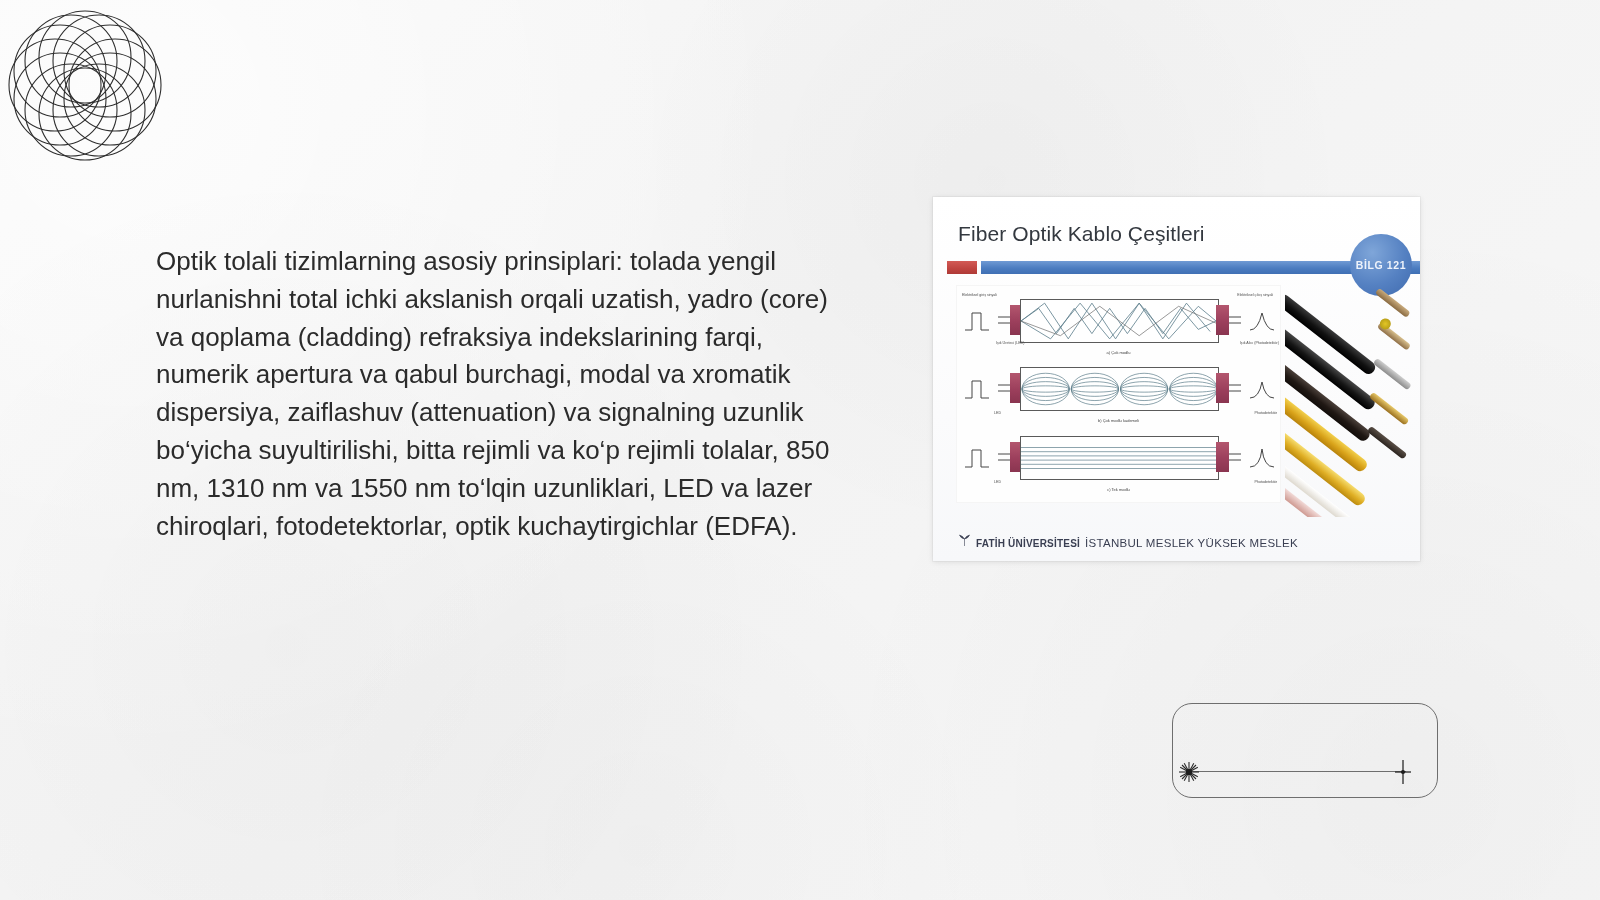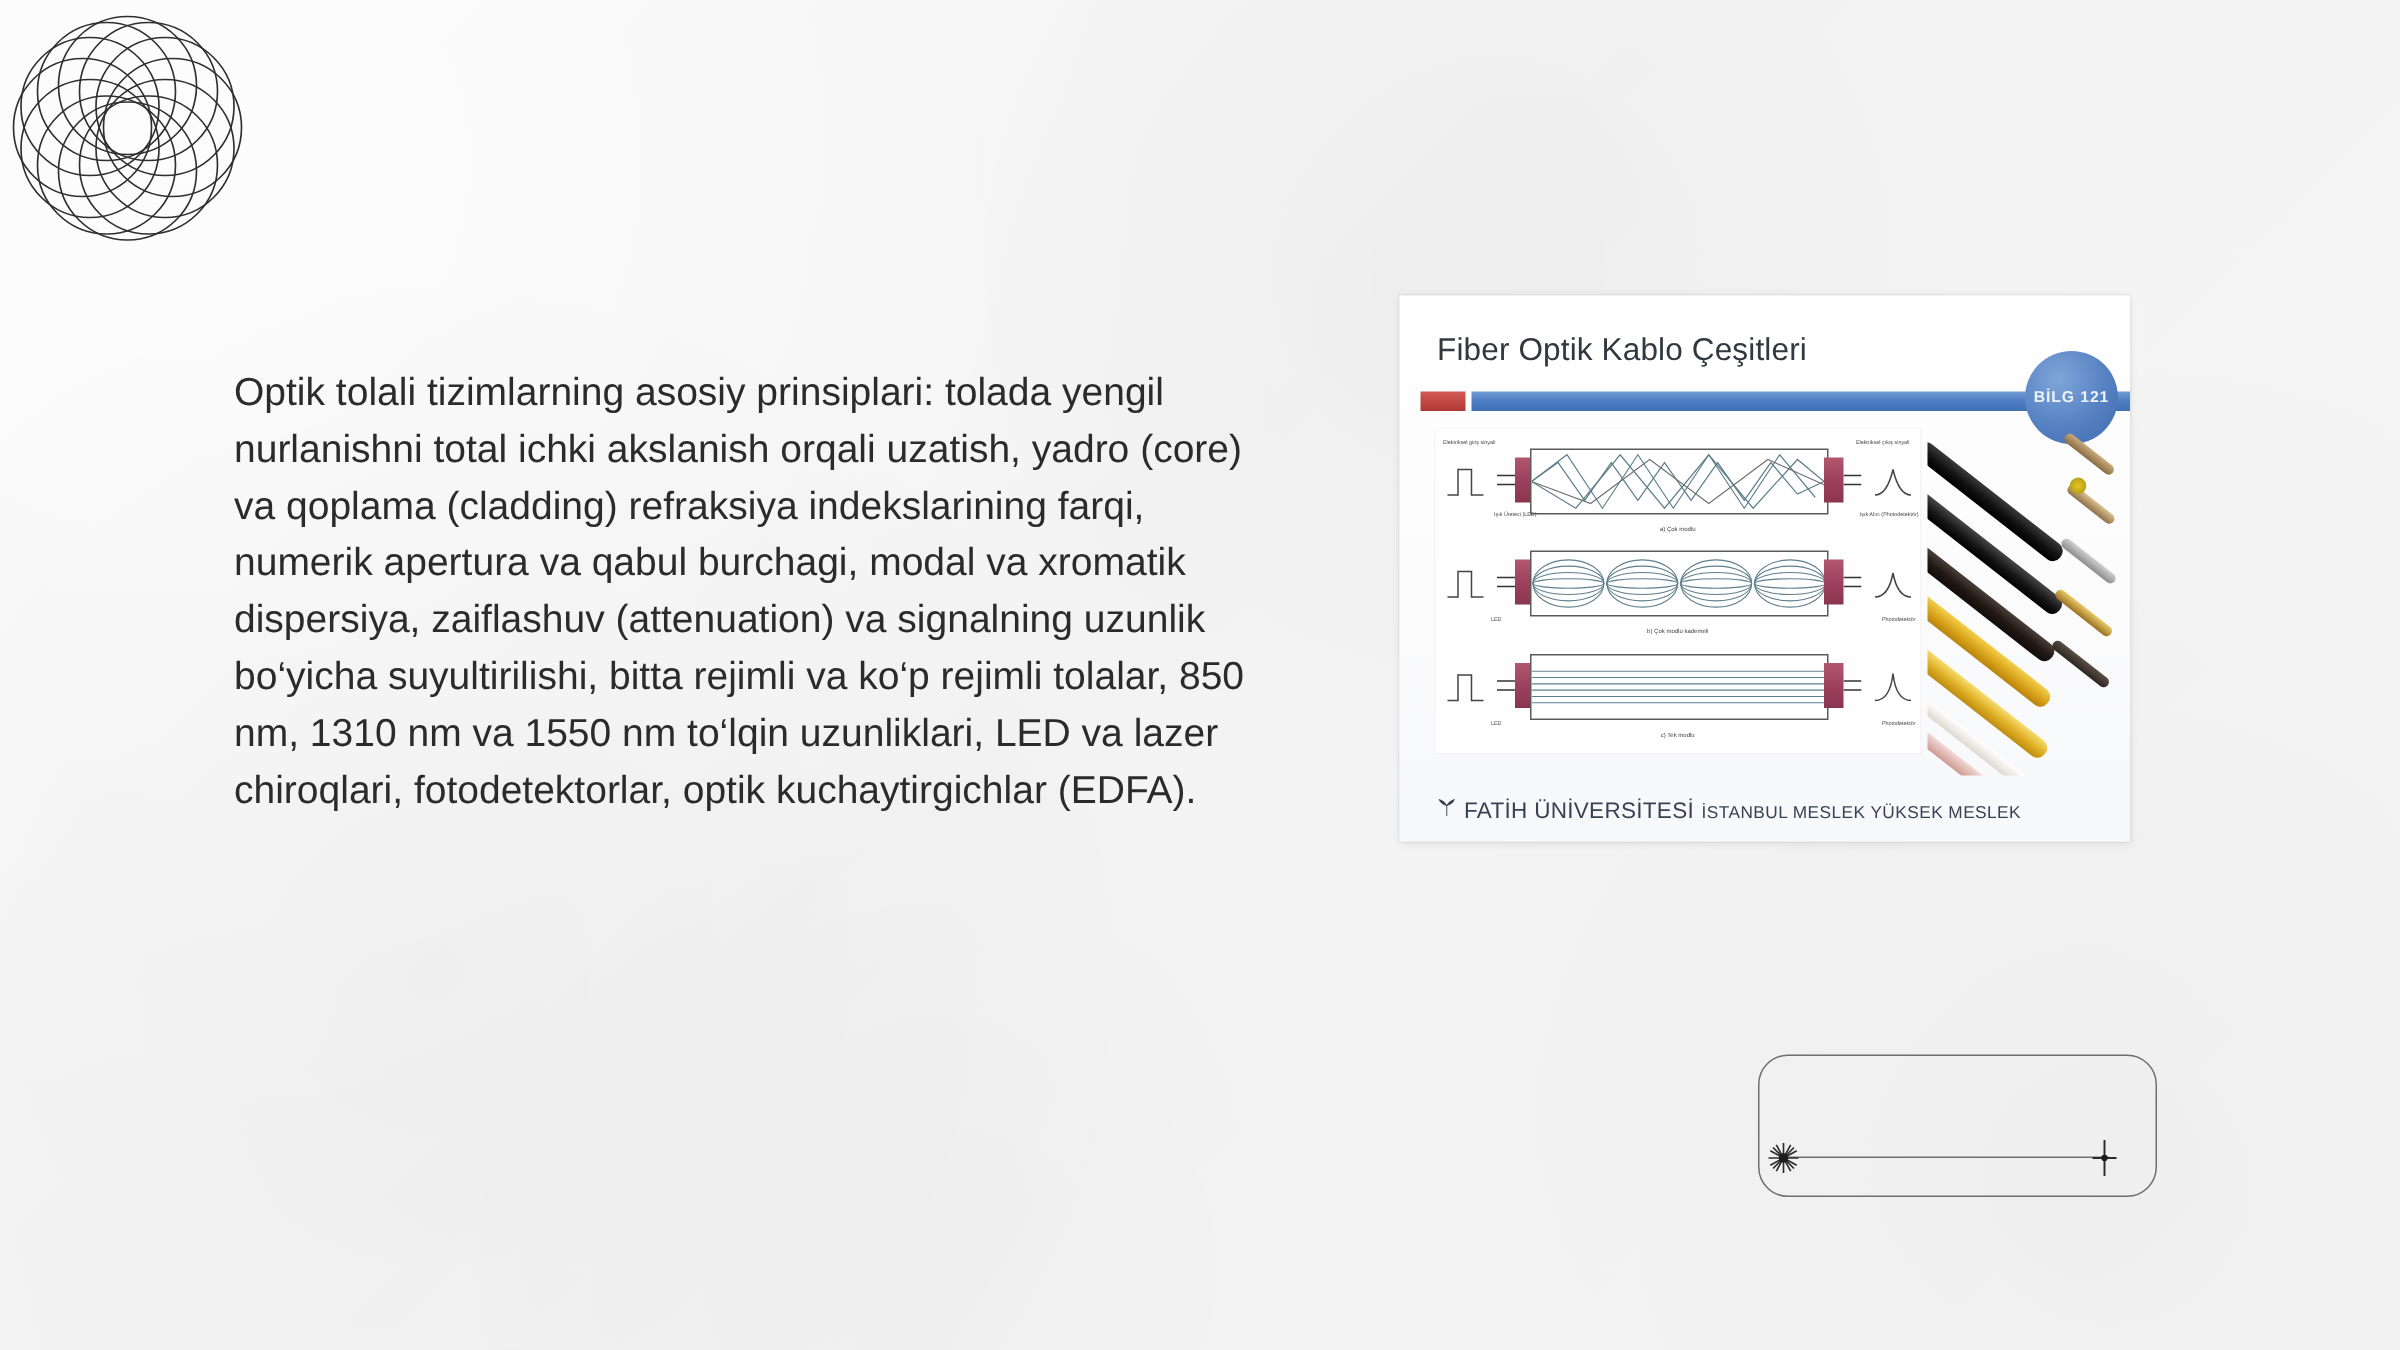--- a/index.html
+++ b/index.html
@@ -228,21 +228,21 @@
     left: 25px;
     bottom: 12px;
     font-size: 12.5px;
     color: #3a3f52;
     letter-spacing: 0.2px;
     white-space: nowrap;
     display: flex;
     align-items: baseline;
     gap: 5px;
   }
-  #footer-main { font-size: 15px; }
+  #footer-main { font-size: 10px; font-weight: bold; }
   #footer-sub  { font-size: 11.5px; letter-spacing: 0.3px; }
 
   
   #deco {
     position: absolute;
     left: 1172px;
     top: 703px;
     width: 264px;
     height: 93px;
     border: 1.4px solid #6e6e6e;

